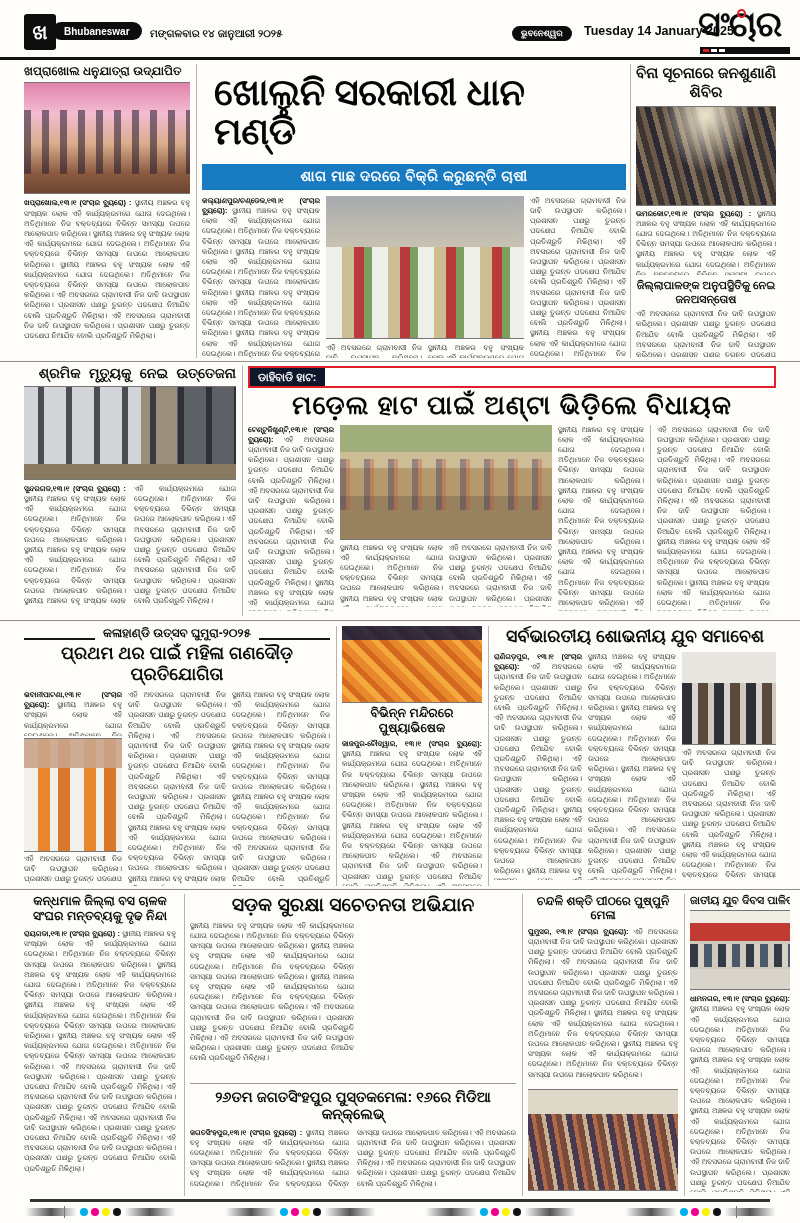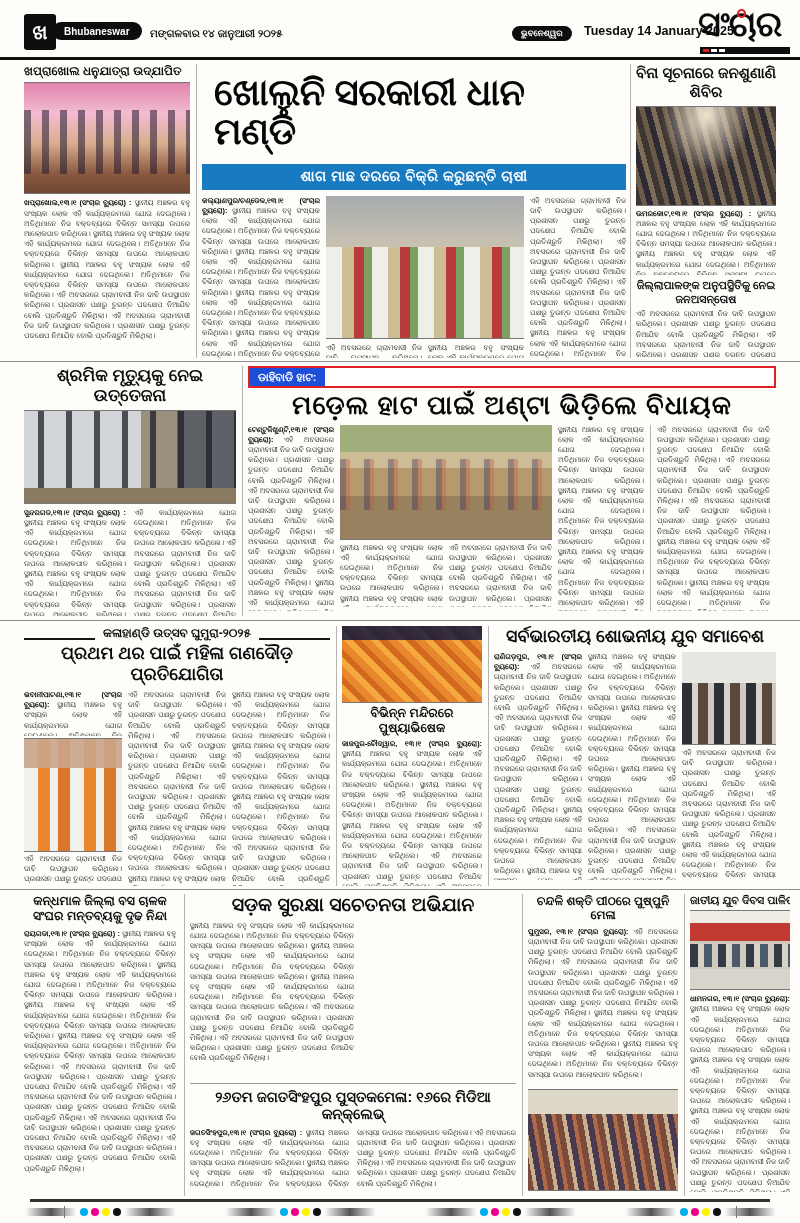--- a/index.html
+++ b/index.html
@@ -25,21 +25,21 @@
 
   
   .art{position:absolute;overflow:hidden;}
   .h-sm{font-size:12px;font-weight:800;color:#0a0a0a;line-height:1.2;margin:0;}
   .h-md{font-size:15px;font-weight:800;color:#0a0a0a;line-height:1.25;margin:0;text-align:center;}
   .h-lg{font-size:17.5px;font-weight:800;color:#0a0a0a;line-height:1.2;margin:0;text-align:center;}
   .h-main{font-size:37px;font-weight:700;color:#050505;line-height:1.05;margin:12px;text-align:left;letter-spacing:-.5px;}
   .h-haat{font-size:26px;font-weight:800;color:#050505;line-height:1.1;margin:0;text-align:center;letter-spacing:1px;}
   .band{height:26px;background:#187ac0;color:#fff;font-size:14.5px;font-weight:700;display:flex;align-items:center;justify-content:center;letter-spacing:.5px;}
   .kicker-red{height:22px;border:2px solid #e11f26;display:flex;align-items:stretch;background:#fff;}
-  .kicker-red .chip{background:#1d4ed8;color:#fff;font-size:11px;font-weight:800;display:flex;align-items:center;padding:0 8px;white-space:nowrap;}
+  .kicker-red .chip{background:#0f172a;color:#fff;font-size:11px;font-weight:800;display:flex;align-items:center;padding:0 8px;white-space:nowrap;}
   .kicker-red .ktext{flex:1;color:#e11f26;font-size:11.5px;font-weight:800;display:flex;align-items:center;justify-content:center;white-space:nowrap;overflow:hidden;}
   .kicker-lines{display:flex;align-items:flex-end;gap:8px;font-size:12px;font-weight:800;color:#0a0a0a;}
   .kicker-lines::before,.kicker-lines::after{content:"";flex:1;border-top:2.5px solid #151515;}
   .body{margin:0;text-align:justify;font-size:7.3px;line-height:1.4;color:#1d1d1d;overflow:hidden;word-break:break-word;}
   .dl{font-weight:800;color:#000;}
   .subbold{font-size:11px;font-weight:800;text-align:center;color:#0a0a0a;line-height:1.3;margin:3px 0;}
   .cols{display:flex;gap:6px;}
   .cols > div{overflow:hidden;}
   .photo{outline:1px solid #777;background:#bbb;flex:none;position:relative;}
 
@@ -160,21 +160,21 @@
     </p>
     <div class="subbold">ଜିଲ୍ଲାପାଳଙ୍କ ଅନୁପସ୍ଥିତିକୁ ନେଇ ଜନଅସନ୍ତୋଷ</div>
     <p class="body" style="height:48px;">
       <span>ଏହି ଅବସରରେ ଗ୍ରାମବାସୀ ନିଜ ଦାବି ଉପସ୍ଥାପନ କରିଥିଲେ। ପ୍ରଶାସନ ପକ୍ଷରୁ ତୁରନ୍ତ ପଦକ୍ଷେପ ନିଆଯିବ ବୋଲି ପ୍ରତିଶ୍ରୁତି ମିଳିଥିଲା। ଏହି ଅବସରରେ ଗ୍ରାମବାସୀ ନିଜ ଦାବି ଉପସ୍ଥାପନ କରିଥିଲେ। ପ୍ରଶାସନ ପକ୍ଷରୁ ତୁରନ୍ତ ପଦକ୍ଷେପ ନିଆଯିବ ବୋଲି ପ୍ରତିଶ୍ରୁତି ମିଳିଥିଲା। </span>
     </p>
   </div>
 
   <div class="hdiv" style="top:361px;"></div>
 
   <div class="art" style="left:24px;top:366px;width:212px;height:250px;">
-    <h2 class="h-sm" style="font-size:17px;text-align:center;">ଶ୍ରମିକ ମୃତ୍ୟୁକୁ ନେଇ ଉତ୍ତେଜନା</h2>
+    <h2 class="h-sm" style="font-size:14px;text-align:right;font-family:Liberation Mono, monospace;">ଶ୍ରମିକ ମୃତ୍ୟୁକୁ ନେଇ ଉତ୍ତେଜନା</h2>
     <div class="photo ph-factory" style="width:212px;height:92px;margin-top:4px;"></div>
     <p class="body" style="margin-top:5px;height:128px;column-count:2;column-gap:8px;">
       <b class="dl">ସୁନ୍ଦରଗଡ,୧୩।୧ (ସଂଚାର ବ୍ୟୁରୋ) : </b>
       <span>ସ୍ଥାନୀୟ ଅଞ୍ଚଳର ବହୁ ସଂଖ୍ୟକ ଲୋକ ଏହି କାର୍ଯ୍ୟକ୍ରମରେ ଯୋଗ ଦେଇଥିଲେ। ଅତିଥିମାନେ ନିଜ ବକ୍ତବ୍ୟରେ ବିଭିନ୍ନ ସମସ୍ୟା ଉପରେ ଆଲୋକପାତ କରିଥିଲେ। ସ୍ଥାନୀୟ ଅଞ୍ଚଳର ବହୁ ସଂଖ୍ୟକ ଲୋକ ଏହି କାର୍ଯ୍ୟକ୍ରମରେ ଯୋଗ ଦେଇଥିଲେ। ଅତିଥିମାନେ ନିଜ ବକ୍ତବ୍ୟରେ ବିଭିନ୍ନ ସମସ୍ୟା ଉପରେ ଆଲୋକପାତ କରିଥିଲେ। ସ୍ଥାନୀୟ ଅଞ୍ଚଳର ବହୁ ସଂଖ୍ୟକ ଲୋକ ଏହି କାର୍ଯ୍ୟକ୍ରମରେ ଯୋଗ ଦେଇଥିଲେ। ଅତିଥିମାନେ ନିଜ ବକ୍ତବ୍ୟରେ ବିଭିନ୍ନ ସମସ୍ୟା ଉପରେ ଆଲୋକପାତ କରିଥିଲେ। </span>
       <span>ଏହି ଅବସରରେ ଗ୍ରାମବାସୀ ନିଜ ଦାବି ଉପସ୍ଥାପନ କରିଥିଲେ। ପ୍ରଶାସନ ପକ୍ଷରୁ ତୁରନ୍ତ ପଦକ୍ଷେପ ନିଆଯିବ ବୋଲି ପ୍ରତିଶ୍ରୁତି ମିଳିଥିଲା। ଏହି ଅବସରରେ ଗ୍ରାମବାସୀ ନିଜ ଦାବି ଉପସ୍ଥାପନ କରିଥିଲେ। ପ୍ରଶାସନ ପକ୍ଷରୁ ତୁରନ୍ତ ପଦକ୍ଷେପ ନିଆଯିବ ବୋଲି ପ୍ରତିଶ୍ରୁତି ମିଳିଥିଲା। </span>
     </p>
   </div>
   <div class="vdiv" style="left:242px;top:366px;height:250px;"></div>
 
   <div class="art" style="left:248px;top:366px;width:528px;height:250px;">

